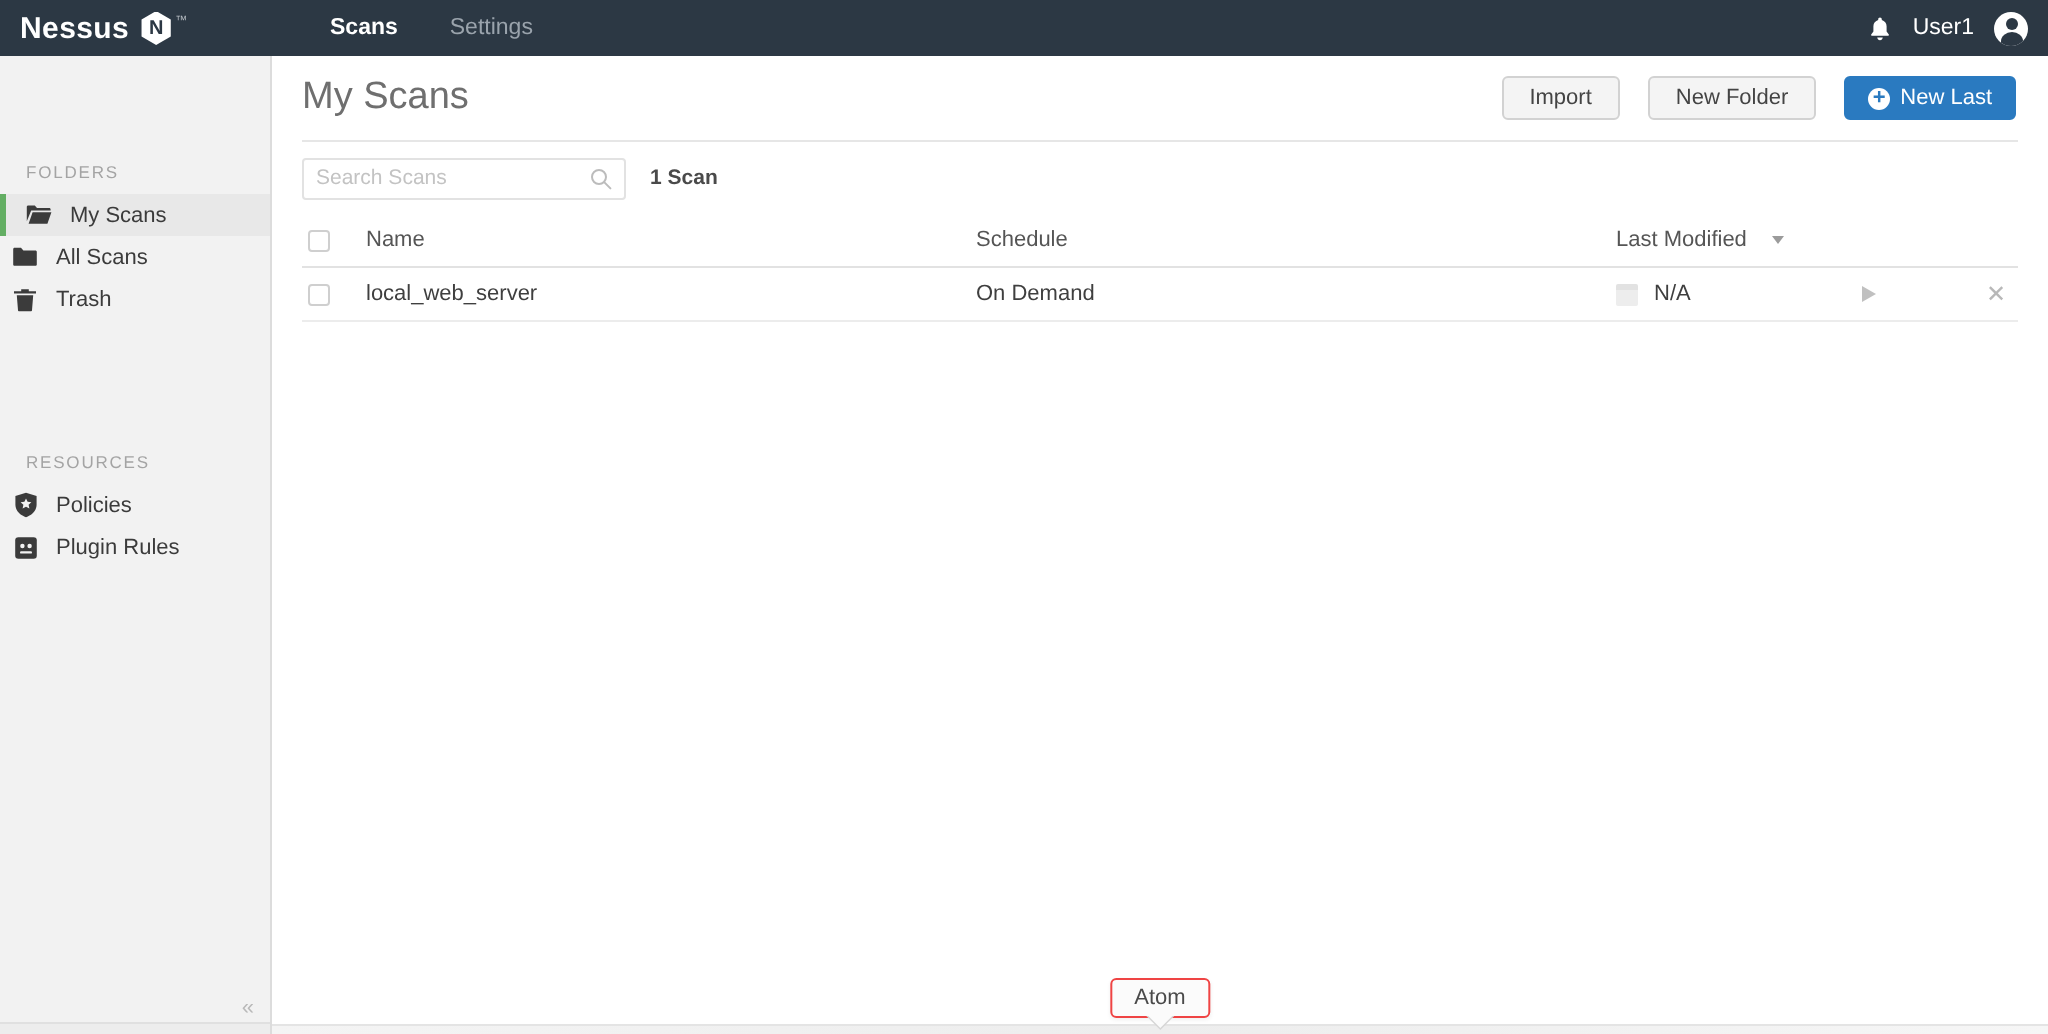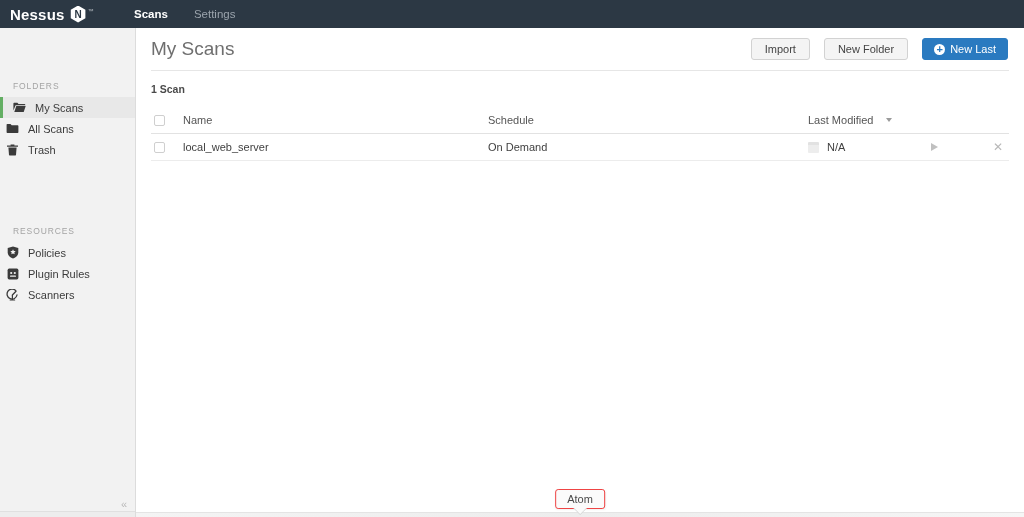--- a/index.html
+++ b/index.html
@@ -9,20 +9,21 @@
     background: #ffffff;
     overflow: hidden;
   }
 
   
   .topnav {
     height: 28px; width: 1024px;
     background: #2c3844;
     display: flex; align-items: center;
     position: relative;
+    gap: 31px;
   }
   .brand { display: flex; align-items: center; padding-left: 10px; width: 126px; }
   .brand-text {
     color: #ffffff; font-size: 15px; font-weight: bold;
     letter-spacing: .2px;
   }
   .brand-badge {
     width: 17px; height: 17px; margin-left: 5px;
     background: #ffffff; color: #2c3844;
     font-size: 10px; font-weight: bold;
@@ -222,20 +223,29 @@
     <span class="brand-text">Nessus</span>
     <span class="brand-badge">N</span>
     <span class="brand-tm">™</span>
   </div>
 
   <div class="nav-links">
     <a class="nav-link active" href="#">Scans</a>
     <a class="nav-link" href="#">Settings</a>
   </div>
 
+  <div class="topnav-right">
+    <span class="bell">
+      <svg width="12" height="13" viewBox="0 0 12 13">
+          <path d="M6 0.8c-.5 0-.9.4-.9.9v.3C3.7 2.4 2.7 3.6 2.7 5.1v2.6L1.6 9.3c-.2.3 0 .6.3.6h8.2c.3 0 .5-.3.3-.6L9.3 7.7V5.1c0-1.5-1-2.7-2.4-3.1v-.3c0-.5-.4-.9-.9-.9zM4.6 10.7c.1.8.7 1.4 1.4 1.4s1.3-.6 1.4-1.4H4.6z" fill="#ffffff"></path>
+        </svg>
+    </span>
+    <span class="user-name">User1</span>
+    <span class="avatar"></span>
+  </div>
 </div>
 
 <div class="body-wrap">
 
   <div class="sidebar">
 
     <div class="side-head">FOLDERS</div>
 
     <div class="side-item active">
       <span class="side-ico">
@@ -281,31 +291,20 @@
         <svg width="12" height="12" viewBox="0 0 12 12">
             <rect x="0.6" y="0.6" width="10.8" height="10.8" rx="1.6" fill="#3b3b3b"></rect>
             <circle cx="4.2" cy="5" r="1.1" fill="#f2f2f2"></circle>
             <circle cx="7.8" cy="5" r="1.1" fill="#f2f2f2"></circle>
             <path d="M3.6 8.2h4.8" stroke="#f2f2f2" stroke-width="1.2" stroke-linecap="round"></path>
           </svg>
       </span>
       <span>Plugin Rules</span>
     </div>
 
-    <div class="side-item">
-      <span class="side-ico">
-        <svg width="13" height="12" viewBox="0 0 13 12">
-            <path d="M9.7 1.6A5 5 0 1 0 11 6" stroke="#3b3b3b" stroke-width="1.3" fill="none" stroke-linecap="round"></path>
-            <path d="M6.4 6 10 2.2" stroke="#3b3b3b" stroke-width="1.3" stroke-linecap="round"></path>
-            <path d="M4.2 11h4.4" stroke="#3b3b3b" stroke-width="1.2" stroke-linecap="round"></path>
-            <path d="M6.4 6v5" stroke="#3b3b3b" stroke-width="1.2"></path>
-          </svg>
-      </span>
-      <span>Scanners</span>
-    </div>
 
     <div class="sidebar-bottombar"></div>
     <div class="collapse">«</div>
   </div>
 
   <div class="main">
 
     <div class="page-head">
       <h1 class="page-title">My Scans</h1>
       <div class="head-actions">
@@ -314,20 +313,29 @@
         <button class="btn btn-primary">
           <span class="plus-ico">+</span>
           <span>New Last</span>
         </button>
       </div>
     </div>
 
     <div class="toolbar-sep"></div>
 
     <div class="toolbar">
+      <div class="search-box">
+        <input type="text" placeholder="Search Scans" style="">
+        <span class="search-ico">
+          <svg width="11" height="11" viewBox="0 0 11 11">
+              <circle cx="4.5" cy="4.5" r="3.5" stroke="#bcbcbc" stroke-width="1" fill="none"></circle>
+              <path d="M7.2 7.2 10.2 10.2" stroke="#bcbcbc" stroke-width="1" stroke-linecap="round"></path>
+            </svg>
+        </span>
+      </div>
       <span class="scan-count">1 Scan</span>
     </div>
 
     <div class="table">
 
       <div class="trow thead">
         <div class="cell c-check">
           <span class="cbx"></span>
         </div>
         <div class="cell c-name">Name</div>

